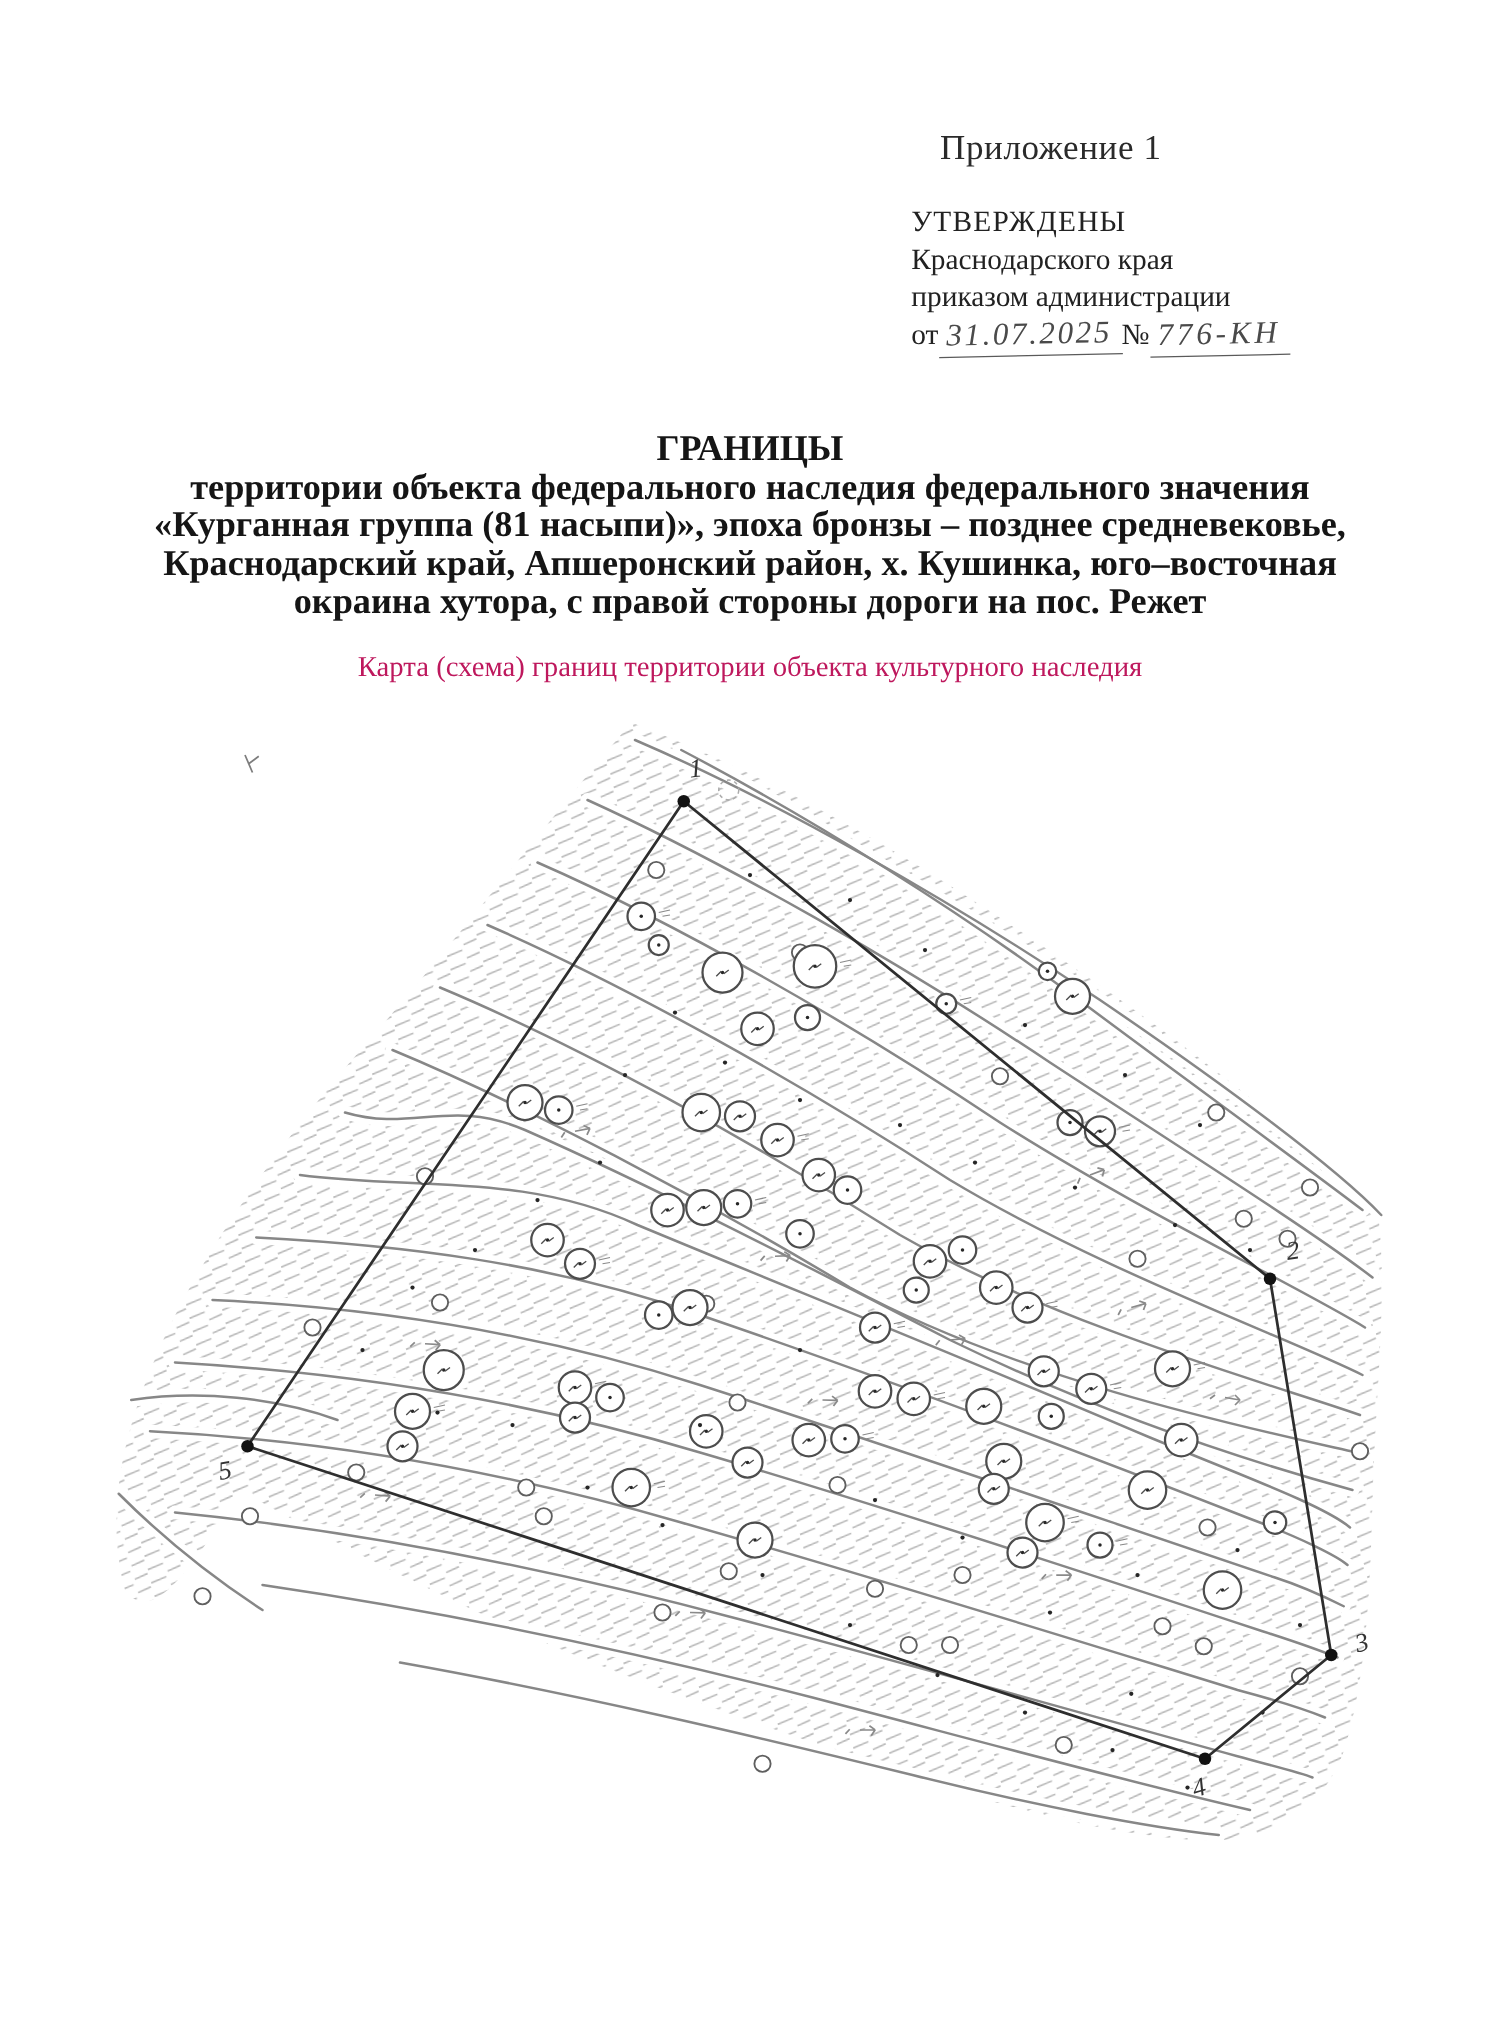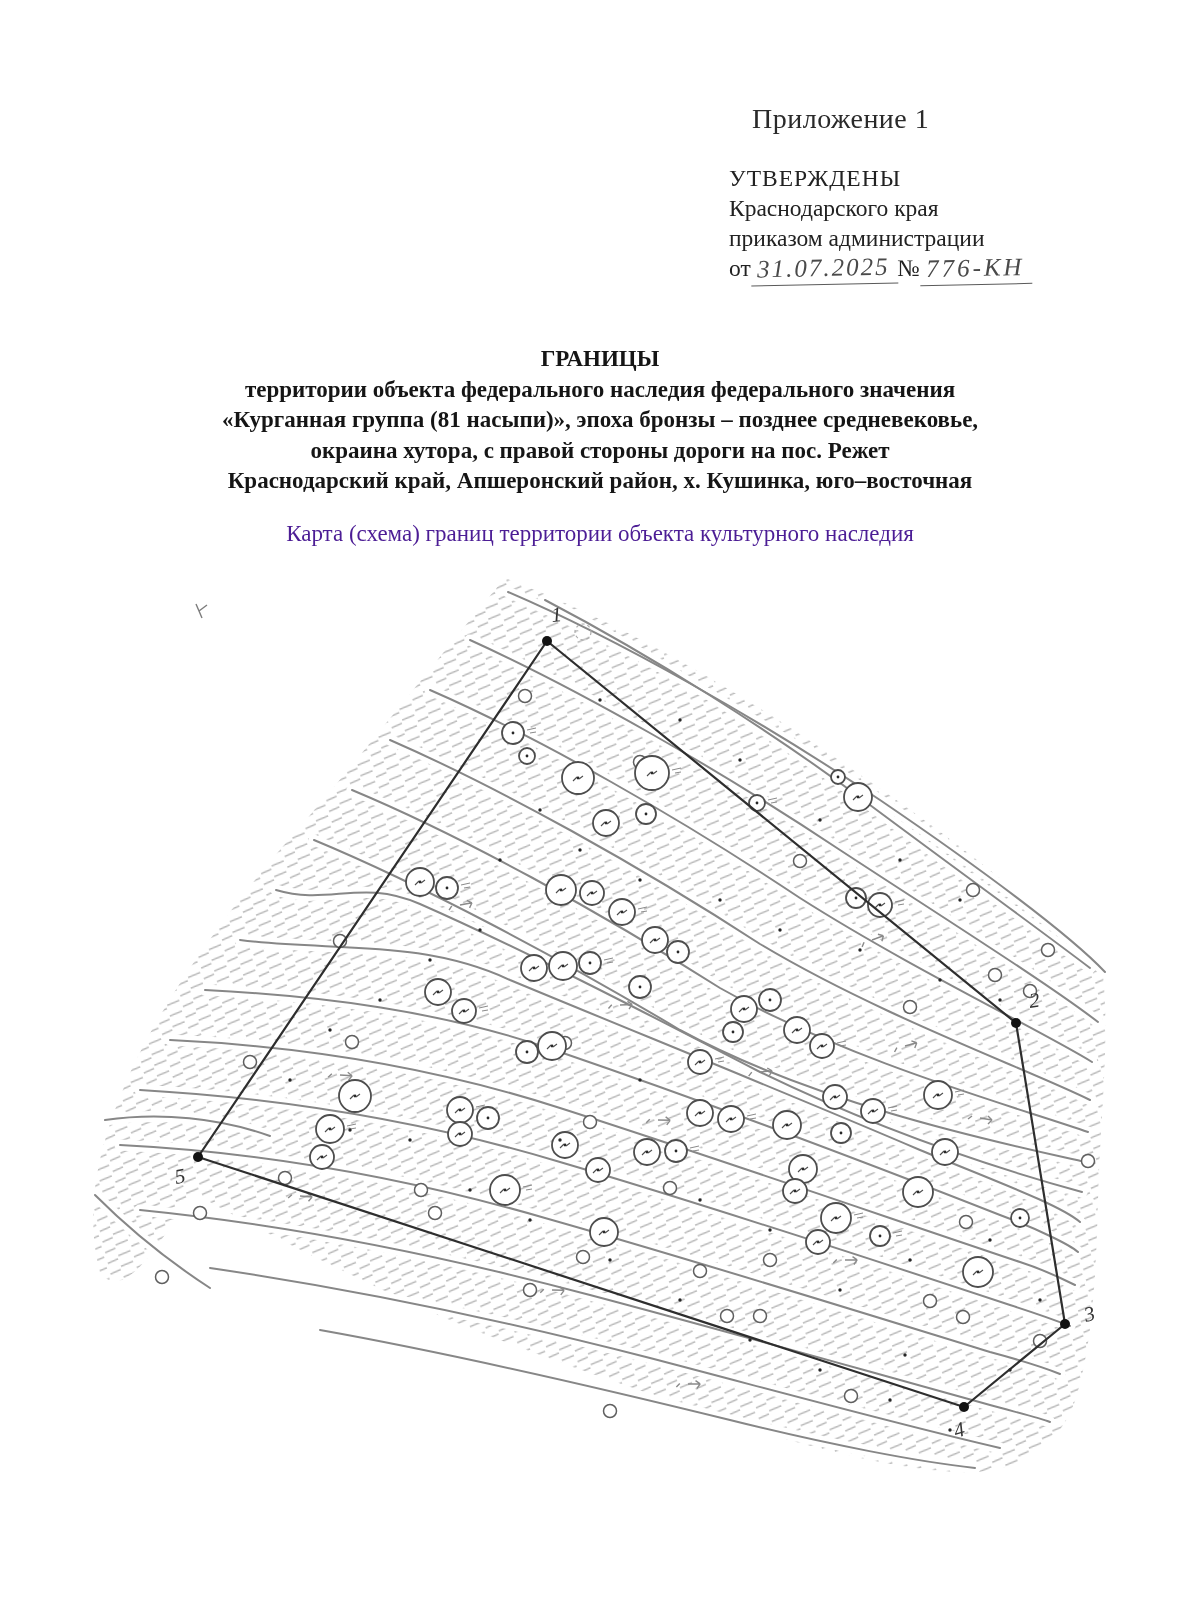--- a/index.html
+++ b/index.html
@@ -19,26 +19,26 @@
   .approval .cap{letter-spacing:1px;}
   .order-line{white-space:nowrap;margin-top:0;}
   .hw{
     display:inline-block;font-style:italic;color:#4a4a4a;letter-spacing:2px;
     border-bottom:1.6px solid #5a5a5a;padding:0 8px 1px 6px;
     transform:rotate(-1.2deg);font-size:25px;
   }
   .hw.num{letter-spacing:3px;}
   .title-block{
     position:absolute;left:30px;right:30px;top:344px;text-align:center;
-    font-weight:bold;font-size:23px;line-height:30.5px;color:#151515;
+    font-weight:bold;font-size:29px;line-height:30.5px;color:#151515;
   }
   .title-block .h{display:block;}
   .map-caption{
     position:absolute;left:30px;right:30px;top:521px;text-align:center;
-    font-size:23px;color:#4c1d95;font-weight:normal;
+    font-size:23px;color:#be185d;font-weight:normal;
   }
   svg.map{position:absolute;left:0;top:556px;}
   .b-label{
     font-family:"Liberation Serif", serif;font-style:italic;font-size:21px;
     fill:#333;
   }
 </style>
 </head>
 <body>
 
@@ -50,22 +50,22 @@
   <div>приказом администрации</div>
   <div class="order-line">
     <span>от</span><span class="hw">31.07.2025</span><span>№</span><span class="hw num">776-КН</span>
   </div>
 </div>
 
 <div class="title-block">
   <span class="h">ГРАНИЦЫ</span>
   <span class="h">территории объекта федерального наследия федерального значения</span>
   <span class="h">«Курганная группа (81 насыпи)», эпоха бронзы – позднее средневековье,</span>
+  <span class="h">Краснодарский край, Апшеронский район, х. Кушинка, юго–восточная</span>
   <span class="h">окраина хутора, с правой стороны дороги на пос. Режет</span>
-  <span class="h">Краснодарский край, Апшеронский район, х. Кушинка, юго–восточная</span>
 </div>
 
 <div class="map-caption">Карта (схема) границ территории объекта культурного наследия</div>
 
 <svg class="map" id="mapSvg" width="1200" height="1066" viewBox="0 556 1200 1066" aria-label="map">
     <defs>
       <pattern id="hatch" width="27" height="11" patternUnits="userSpaceOnUse" patternTransform="rotate(-14)">
         <path d="M0,4 L13,2 M15,9 L26,7" stroke="#b9b9b9" stroke-width="1.3" fill="none"></path>
       </pattern>
     </defs>

